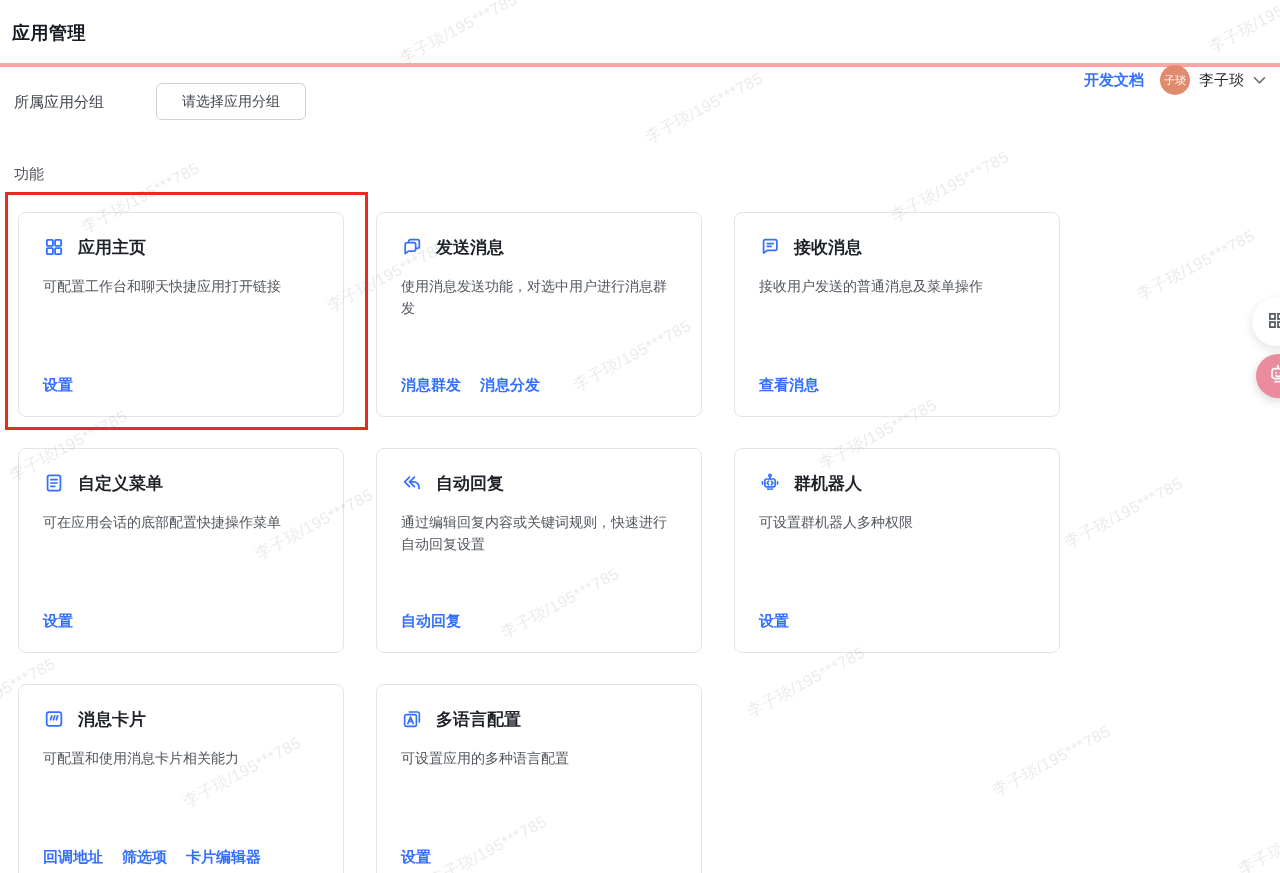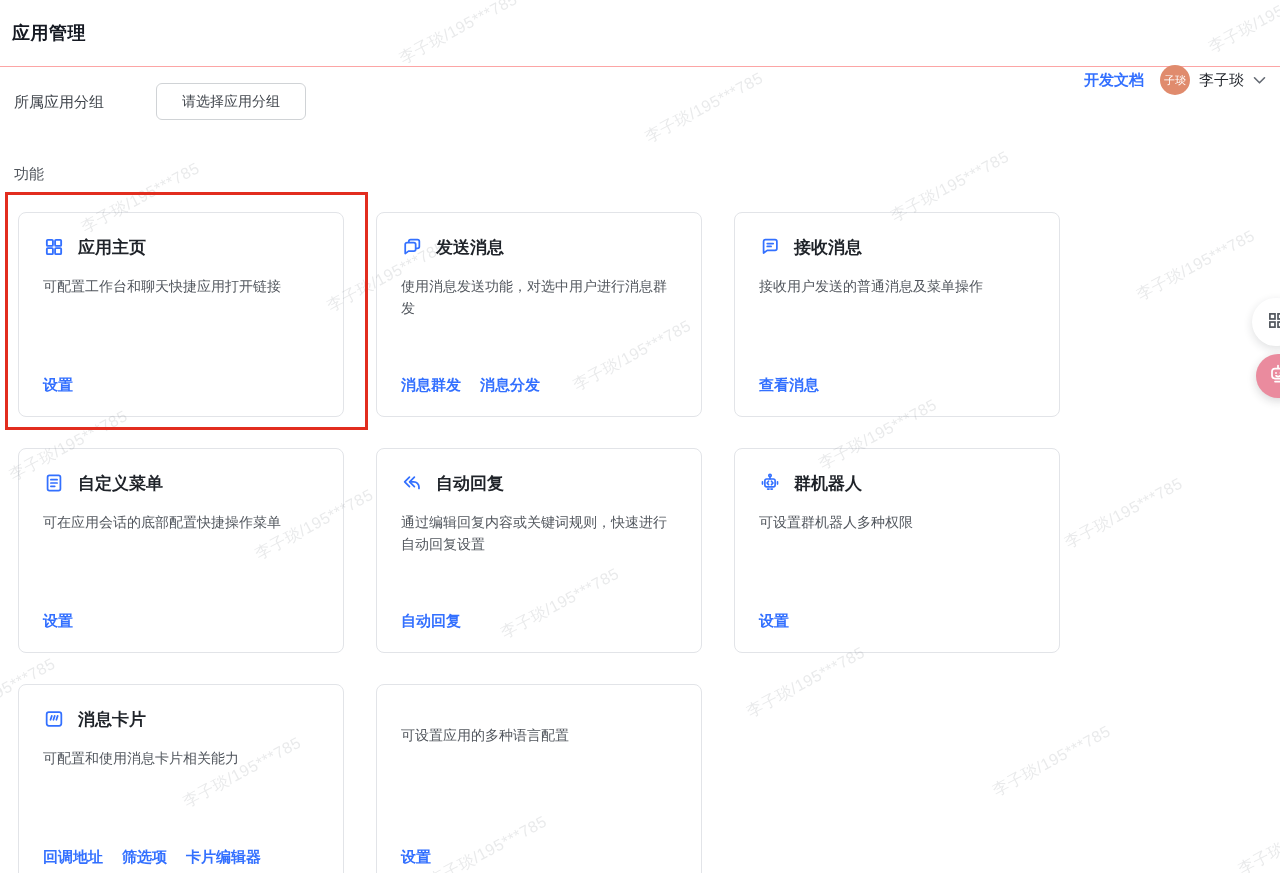--- a/index.html
+++ b/index.html
@@ -4,21 +4,21 @@
 <style>
   * { margin:0; padding:0; box-sizing:border-box; }
   html,body { width:1280px; height:873px; overflow:hidden; }
   body {
     position:relative; background:#ffffff; color:#1f2329;
     font-family:"Liberation Sans","DejaVu Sans",sans-serif;
   }
 
   
   .header { position:absolute; left:0; top:0; width:1280px; height:67px;
-            border-bottom:1px solid #fca5a5; z-index:2; }
+            border-bottom:4px solid #fca5a5; z-index:2; }
   .page-title { position:absolute; left:12px; top:21px; font-size:18px;
                 font-weight:700; color:#151922; letter-spacing:.5px; }
   .header-right { position:absolute; right:14px; top:18px; height:32px;
                   display:flex; align-items:center; gap:16px;margin-top:46px; }
   .doc-link { color:#3370ff; font-size:15px; font-weight:600; cursor:pointer; }
   .user-menu { display:flex; align-items:center; gap:9px; cursor:pointer; }
   .avatar { width:30px; height:30px; border-radius:50%; background:#e08b6d;
             color:#fff; font-size:11px; display:flex; align-items:center;
             justify-content:center; letter-spacing:0; }
   .username { font-size:15px; color:#1f2329; }
@@ -239,20 +239,30 @@
     </div>
     <div class="card-desc">可配置和使用消息卡片相关能力</div>
     <div class="card-links">
       <span class="card-link">回调地址</span>
       <span class="card-link">筛选项</span>
       <span class="card-link">卡片编辑器</span>
     </div>
   </div>
 
   <div class="card">
+    <div class="card-head">
+      <span class="card-icon">
+        <svg width="22" height="22" viewBox="0 0 24 24" fill="none" stroke="#3370ff" stroke-width="1.8" stroke-linecap="round" stroke-linejoin="round">
+          <path d="M9 4.4 H18 a2 2 0 0 1 2 2 V15.4"></path>
+          <rect x="4" y="7.2" width="12.8" height="12.8" rx="2"></rect>
+          <path d="M7.4 17 L10.4 9.8 L13.4 17 M8.4 14.6 h4"></path>
+        </svg>
+      </span>
+      <span class="card-title">多语言配置</span>
+    </div>
     <div class="card-desc">可设置应用的多种语言配置</div>
     <div class="card-links">
       <span class="card-link">设置</span>
     </div>
   </div>
 
 </div>
 
 <div class="annotation-box"></div>
 

